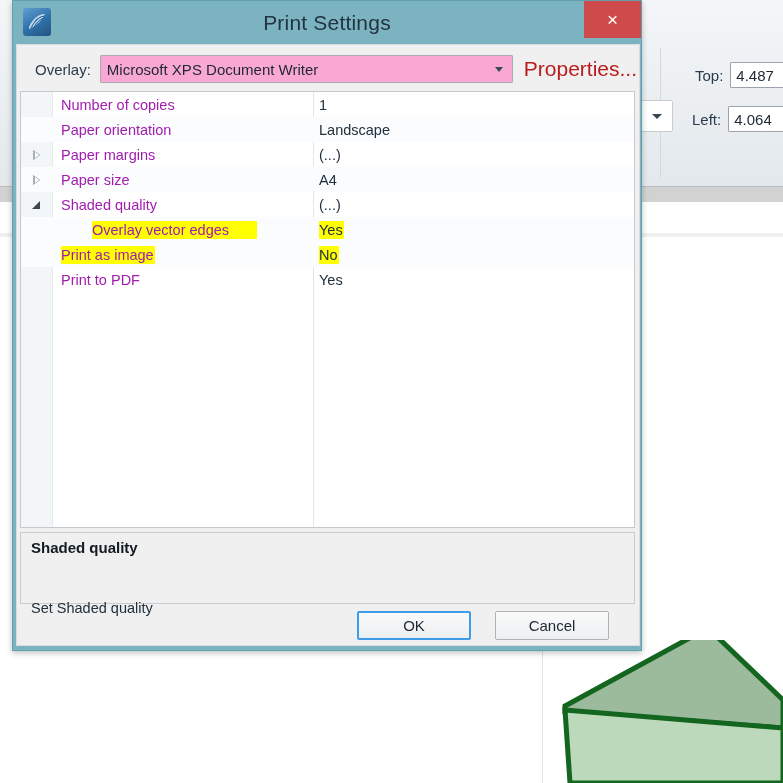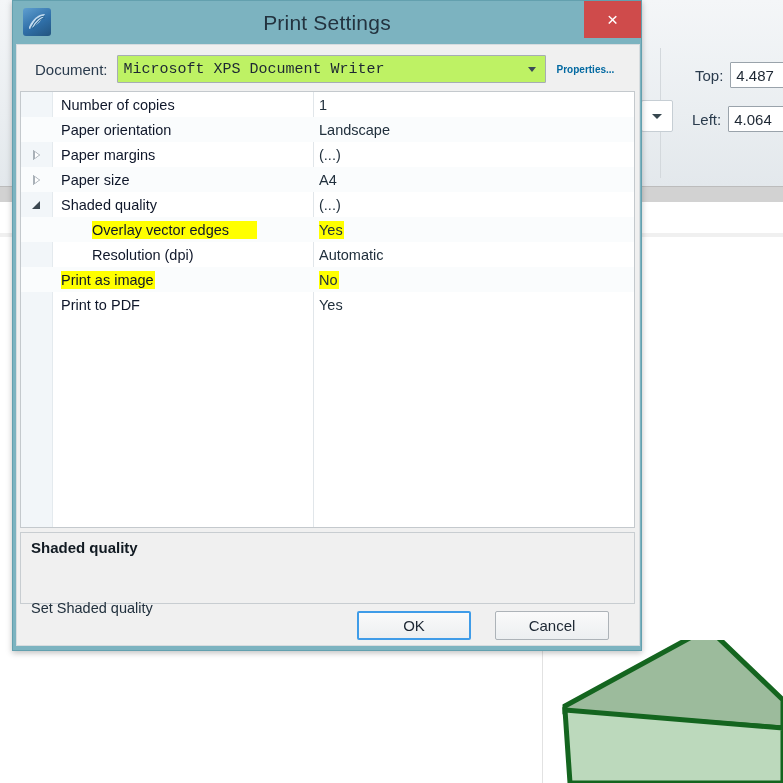--- a/index.html
+++ b/index.html
@@ -181,27 +181,26 @@
     display: flex;
     align-items: center;
     padding-left: 18px;
     box-sizing: border-box;
     gap: 9px;
   }
   .printer-label { font-size: 15px; color: #2a3b4d; }
   .printer-combo {
     position: relative;
     width: 429px; height: 28px;
-    background: #bef264;
+    background: #f9a8d4;
     border: 1px solid #a6adb4;
     border-radius: 1px;
     display: flex;
     align-items: center;
     box-sizing: border-box;
-    font-family: Liberation Mono, monospace;
   }
   .printer-combo .val {
     padding-left: 6px;
     font-size: 15px;
     color: #1d2733;
     white-space: nowrap;
   }
   .printer-combo .cbtn {
     position: absolute;
     right: 1px; top: 1px;
@@ -211,25 +210,24 @@
     justify-content: center;
   }
   .printer-combo .cbtn i {
     display: block;
     width: 0; height: 0;
     border-left: 4px solid transparent;
     border-right: 4px solid transparent;
     border-top: 5px solid #3a4a57;
   }
   .props-btn {
-    font-size: 10px;
-    color: #0369a1;
+    font-size: 21px;
+    color: #b91c1c;
     white-space: nowrap;
     padding: 3px 2px;
-    font-weight: bold;
   }
 
   
   .propgrid {
     position: absolute;
     left: 3px; top: 46px;
     width: 615px;
     height: 437px;
     background: #ffffff;
     border: 1px solid #c4c9cd;
@@ -293,21 +291,21 @@
   .prow .twisty.expanded {
     width: 0; height: 0;
     border-left: 8px solid transparent;
     border-bottom: 8px solid #3b4750;
     top: 9px; left: 11px;
   }
   .prow .plabel {
     position: absolute;
     left: 40px;
     font-size: 14.5px;
-    color: #0f172a;
+    color: #a21caf;
     white-space: nowrap;
   }
   .prow.child .plabel { left: 71px; }
   .prow .pvalue {
     position: absolute;
     left: 298px;
     font-size: 14.5px;
     color: #21303d;
     white-space: nowrap;
   }
@@ -414,21 +412,21 @@
           <path d="M7 18 C11 11, 15 7, 19 7" stroke="#2b6796" stroke-width="1.1" fill="none"></path>
         </svg>
       </span>
       <span class="titletext">Print Settings</span>
       <span class="closebtn">×</span>
     </div>
 
     <div class="dlg-body">
 
       <div class="printer-row">
-        <span class="printer-label">Document:</span>
+        <span class="printer-label">Overlay:</span>
         <span class="printer-combo">
           <span class="val">Microsoft XPS Document Writer</span>
           <span class="cbtn">
             <i></i>
           </span>
         </span>
         <span class="props-btn">Properties...</span>
       </div>
 
       <div class="propgrid">
@@ -455,24 +453,20 @@
             </div>
             <div class="prow">
               <span class="twisty expanded"></span>
               <span class="plabel">Shaded quality</span>
               <span class="pvalue">(...)</span>
             </div>
             <div class="prow child alt">
               <span class="plabel"><span class="hl hl-wide">Overlay vector edges</span></span>
               <span class="pvalue"><span class="hl">Yes</span></span>
             </div>
-            <div class="prow child">
-              <span class="plabel">Resolution (dpi)</span>
-              <span class="pvalue">Automatic</span>
-            </div>
             <div class="prow alt">
               <span class="plabel"><span class="hl">Print as image</span></span>
               <span class="pvalue"><span class="hl">No</span></span>
             </div>
             <div class="prow">
               <span class="plabel">Print to PDF</span>
               <span class="pvalue">Yes</span>
             </div>
           </div>
       </div>

